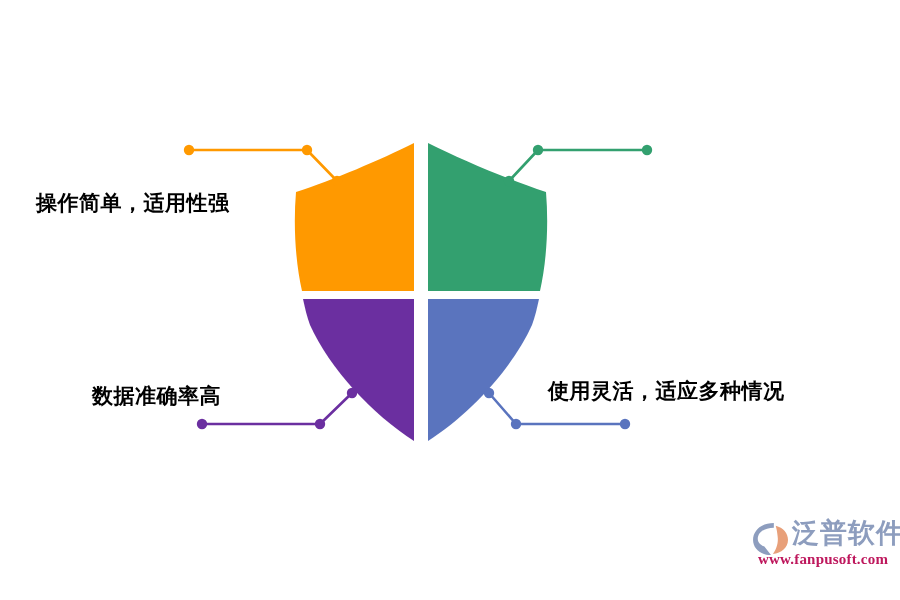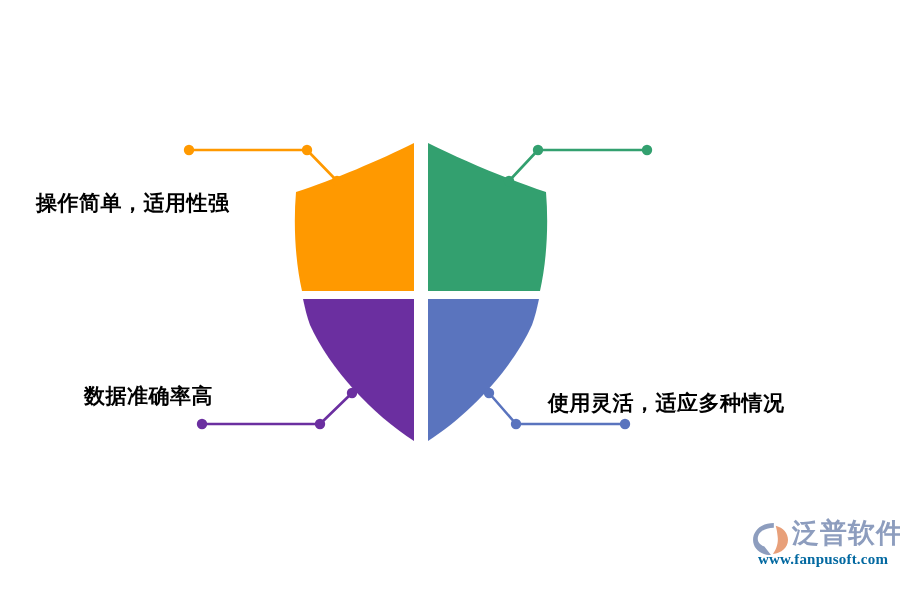--- a/index.html
+++ b/index.html
@@ -30,22 +30,22 @@
     position: absolute;
     font-weight: bold;
     color: #000000;
     font-size: 21px;
     letter-spacing: 0.5px;
     white-space: nowrap;
     line-height: 1;
   }
   .label-tl { left: 36px;  top: 192px; }
   .label-tr { left: 604px; top: 192px; }
-  .label-bl { left: 84px;  top: 385px; }
-  .label-br { left: 548px; top: 392px; }
+  .label-bl { left: 92px;  top: 385px; }
+  .label-br { left: 548px; top: 380px; }
 
   #logo {
     position: absolute;
     left: 752px;
     top: 518px;
     width: 140px;
     height: 60px;
   }
   .logo-mark {
     position: absolute;
@@ -64,21 +64,21 @@
     letter-spacing: 1px;
     line-height: 1.05;
     white-space: nowrap;
   }
   .logo-url {
     position: absolute;
     left: 6px;
     top: 33px;
     font-size: 15px;
     font-weight: bold;
-    color: #0369a1;
+    color: #be185d;
     letter-spacing: 0.2px;
     white-space: nowrap;
     font-family: "Liberation Serif", "DejaVu Serif", serif;
   }
 </style>
 </head>
 <body>
 
 <div id="stage">
 

